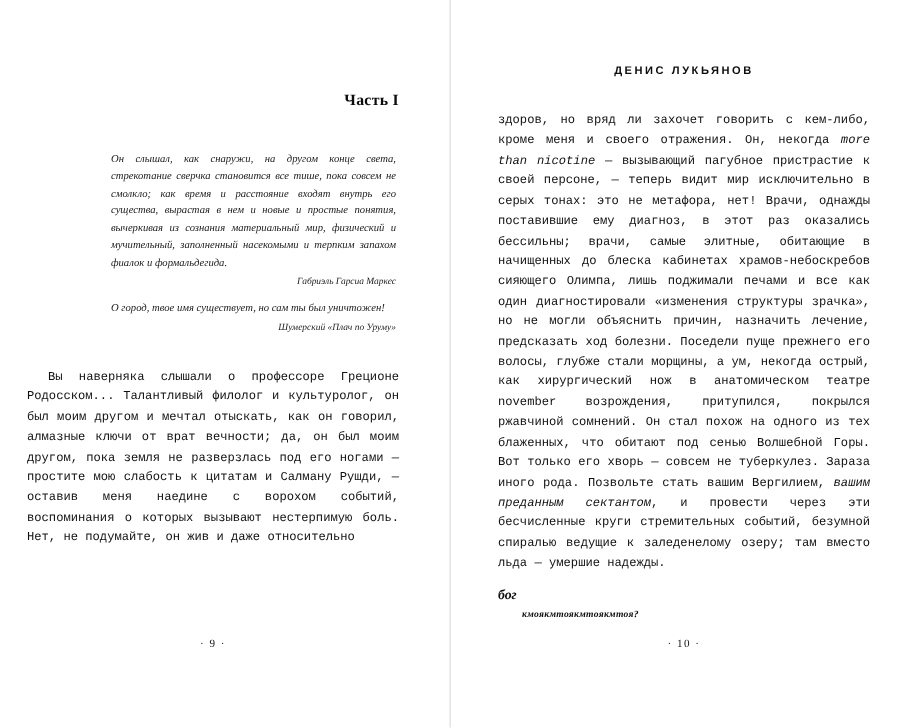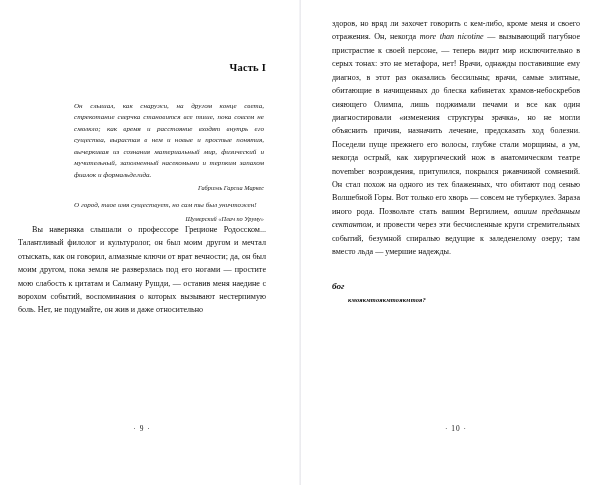--- a/index.html
+++ b/index.html
@@ -89,45 +89,46 @@
   .section-head {
     margin: 30px 0 0 0;
     font-family: "Liberation Sans", "DejaVu Sans", sans-serif;
     font-weight: bold;
     font-size: 7.6px;
     letter-spacing: 0.5px;
     color: #0d0d0d;
   }
 
   .body-text {
-    margin-top: 1px;
+    margin-top: 23px;
     font-size: 8.1px;
     line-height: 1.66;
     text-align: justify;
     text-justify: inter-word;
     color: #101010;
     hyphens: auto;
+    font-family: Liberation Mono, monospace;
   }
   .body-text.indent { text-indent: 14px; }
 
   
   .running-head {
     margin-top: 42px;
     text-align: center;
     font-family: "Liberation Sans", "DejaVu Sans", sans-serif;
     font-weight: bold;
     font-size: 7.4px;
     letter-spacing: 1.7px;
     color: #0d0d0d;
   }
   .right-body {
     margin-top: 17px;
   }
   .god-head {
-    margin-top: 22px;
+    margin-top: 8px;
     font-weight: bold;
     font-style: italic;
     font-size: 9.2px;
     color: #0d0d0d;
   }
   .god-line {
     margin-top: 5px;
     margin-left: 16px;
     font-weight: bold;
     font-style: italic;
@@ -171,20 +172,21 @@
     </div>
 
 
     <div class="body-text indent">Вы наверняка слышали о профессоре Греционе Родосском... Талантливый филолог и культуролог, он был моим другом и мечтал отыскать, как он говорил, алмазные ключи от врат вечности; да, он был моим другом, пока земля не разверзлась под его ногами — простите мою слабость к цитатам и Салману Рушди, — оставив меня наедине с ворохом событий, воспоминания о которых вызывают нестерпимую боль. Нет, не подумайте, он жив и даже относительно</div>
 
     <div class="folio">· 9 ·</div>
   </div>
 
   <div class="page right">
 
+    <div class="running-head">ДЕНИС ЛУКЬЯНОВ</div>
 
     <div class="right-body">
       <div class="body-text" id="right-para-1"><span>здоров, но вряд ли захочет говорить с кем-либо, кроме меня и своего отражения. Он, некогда </span><em class="lat">more than nicotine</em><span> — вызывающий пагубное пристрастие к своей персоне, — теперь видит мир исключительно в серых тонах: это не метафора, нет! Врачи, однажды поставившие ему диагноз, в этот раз оказались бессильны; врачи, самые элитные, обитающие в начищенных до блеска кабинетах храмов-небоскребов сияющего Олимпа, лишь поджимали печами и все как один диагностировали «изменения структуры зрачка», но не могли объяснить причин, назначить лечение, предсказать ход болезни. Поседели пуще прежнего его волосы, глубже стали морщины, а ум, некогда острый, как хирургический нож в анатомическом театре november возрождения, притупился, покрылся ржавчиной сомнений. Он стал похож на одного из тех блаженных, что обитают под сенью Волшебной Горы. Вот только его хворь — совсем не туберкулез. Зараза иного рода. Позвольте стать вашим Вергилием, </span><em class="lat">вашим преданным сектантом</em><span>, и провести через эти бесчисленные круги стремительных событий, безумной спиралью ведущие к заледенелому озеру; там вместо льда — умершие надежды.</span></div>
     </div>
 
     <div class="god-head">бог</div>
 
     <div class="god-line">кмоякмтоякмтоякмтоя?</div>
 
     <div class="folio">· 10 ·</div>

